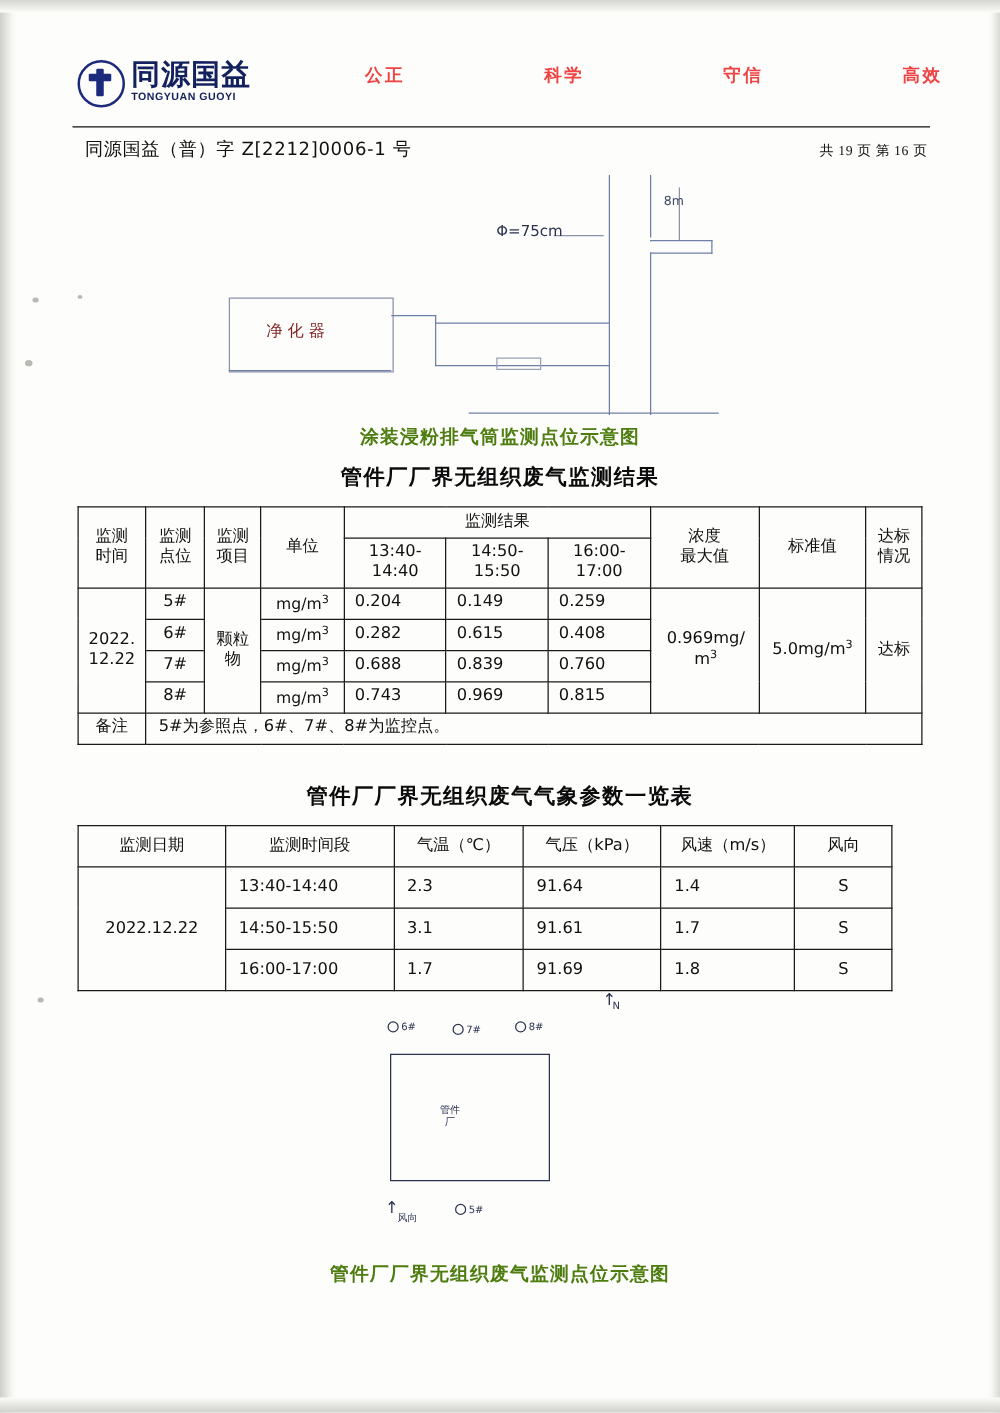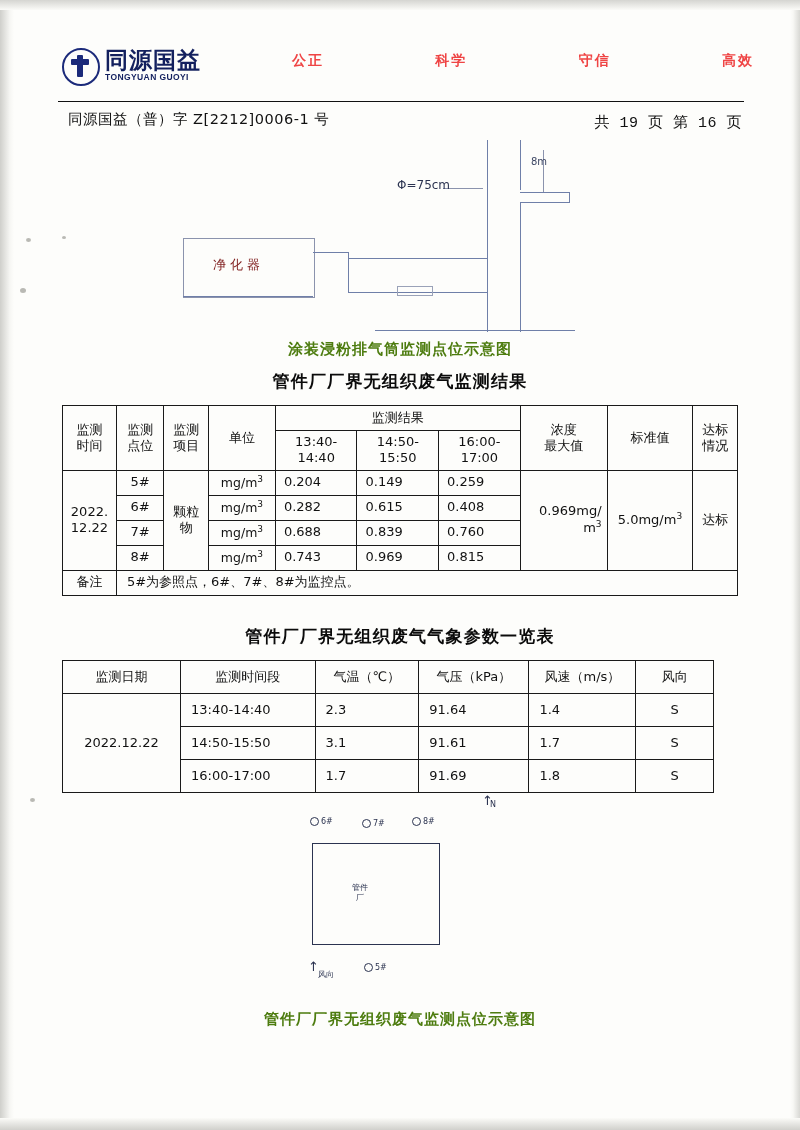--- a/index.html
+++ b/index.html
@@ -117,22 +117,22 @@
   .doc-no {
     position: absolute;
     left: 68px; top: 110px;
     font-family: "DejaVu Sans", sans-serif;
     font-size: 14.5px;
     letter-spacing: 0.5px;
   }
   .page-no {
     position: absolute;
     right: 58px; top: 113px;
-    font-family: Liberation Mono, monospace;
-    font-size: 15px;
+    font-family: Liberation Serif, serif;
+    font-size: 11px;
     letter-spacing: 0.5px;
   }
 
   
   .schematic-top {
     position: absolute;
     left: 175px; top: 140px;
     width: 430px; height: 190px;
   }
   .sch-vline {
@@ -198,21 +198,21 @@
   table.grid td, table.grid th {
     border: 1.1px solid #1a1a1a;
     font-weight: normal;
     font-size: 13px;
     padding: 3px 5px;
     vertical-align: middle;
     line-height: 1.25;
   }
   table.grid th { font-weight: normal; }
   .c { text-align: center; }
-  .l { text-align: right; }
+  .l { text-align: center; }
   .t1 { left: 62px; top: 405px; width: 676px; }
   .t1 td, .t1 th { height: 18px; }
   .t1 .hdr { text-align: center; font-size: 13px; }
   .t1 .val { text-align: left; padding-left: 8px; }
   .t1 .unit { text-align: center; font-size: 12.5px; }
   .t1 .remark { text-align: left; padding-left: 10px; font-size: 13px; }
 
   .t2 { left: 62px; top: 660px; width: 652px; }
   .t2 td, .t2 th { height: 26px; }
   .t2 .hdr { text-align: center; }

